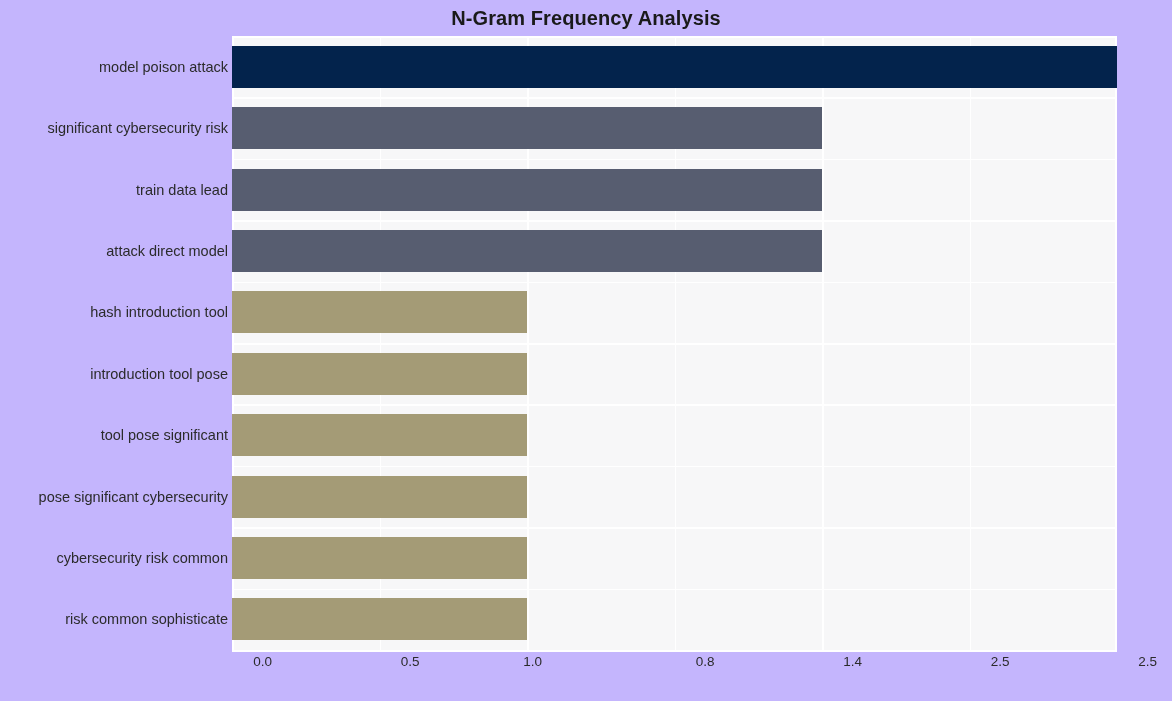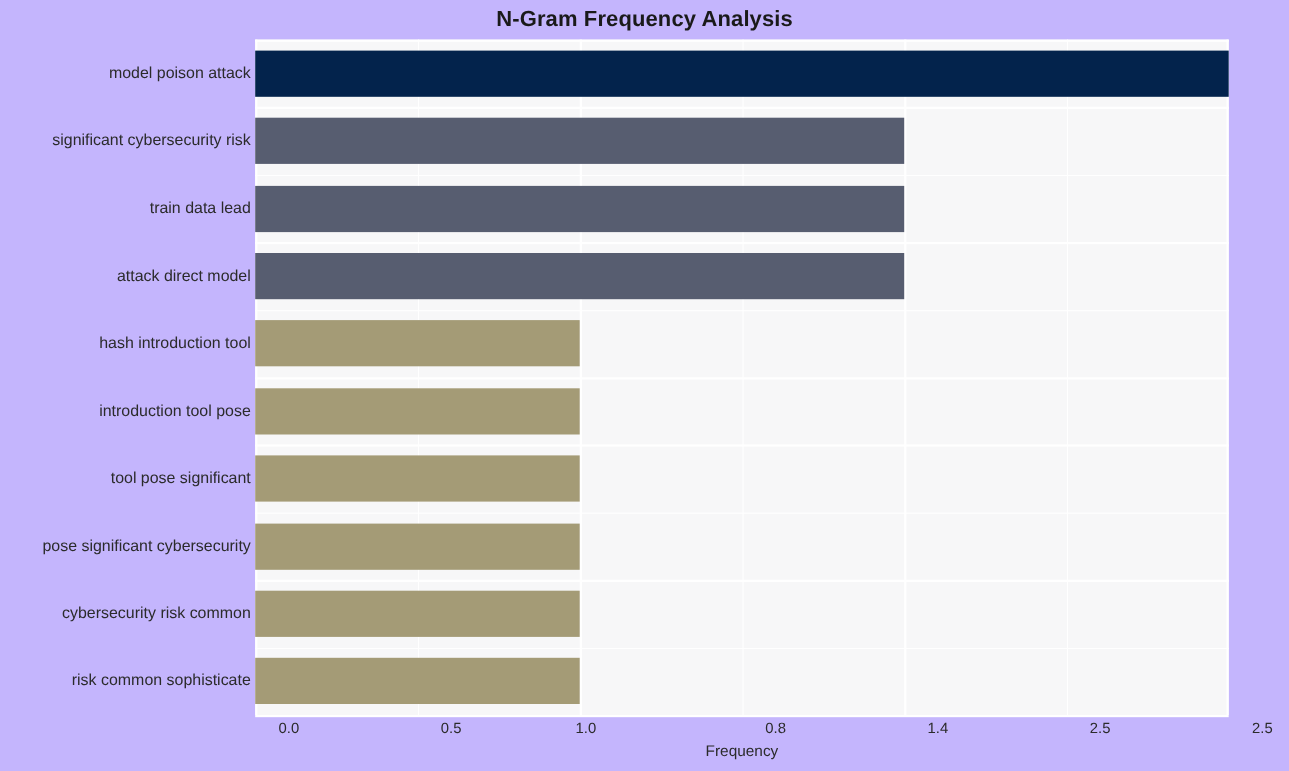--- a/index.html
+++ b/index.html
@@ -138,15 +138,14 @@
   <div id="xticks">
       <div class="xtick" style="left: 232px;">0.0</div>
       <div class="xtick" style="left: 379.5px;">0.5</div>
       <div class="xtick" style="left: 502px;">1.0</div>
       <div class="xtick" style="left: 674.5px;">0.8</div>
       <div class="xtick" style="left: 822px;">1.4</div>
       <div class="xtick" style="left: 969.5px;">2.5</div>
       <div class="xtick" style="left: 1117px;">2.5</div>
     </div>
 
-  <div id="xlabel">Frequency</div>
 
 </div>
 
 </body></html>

